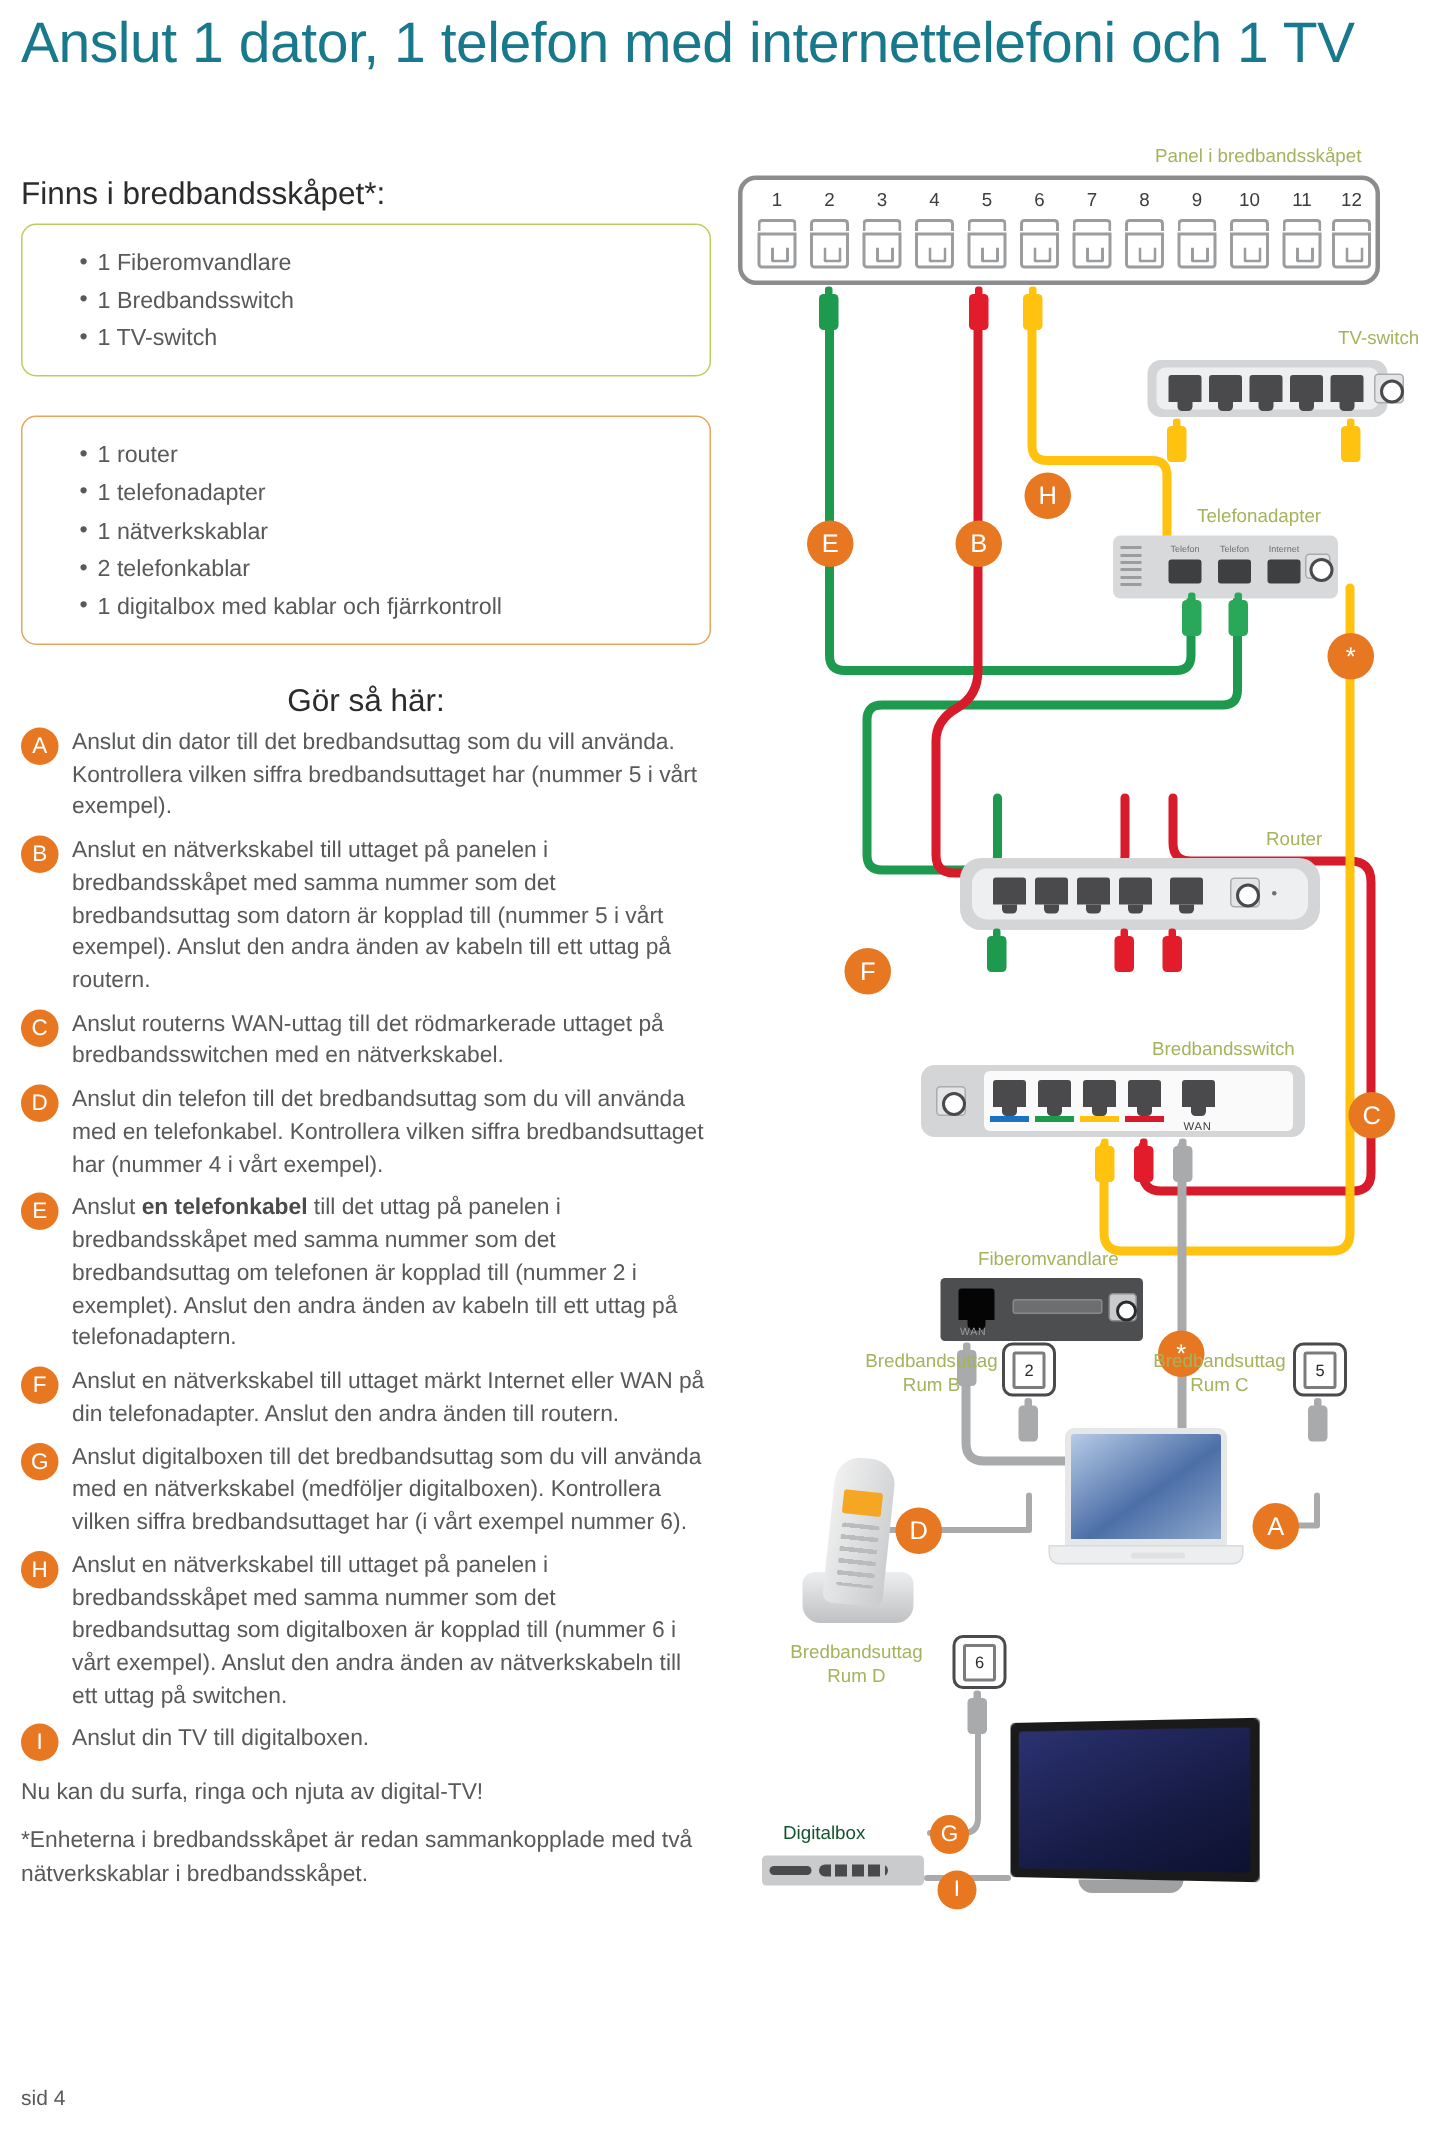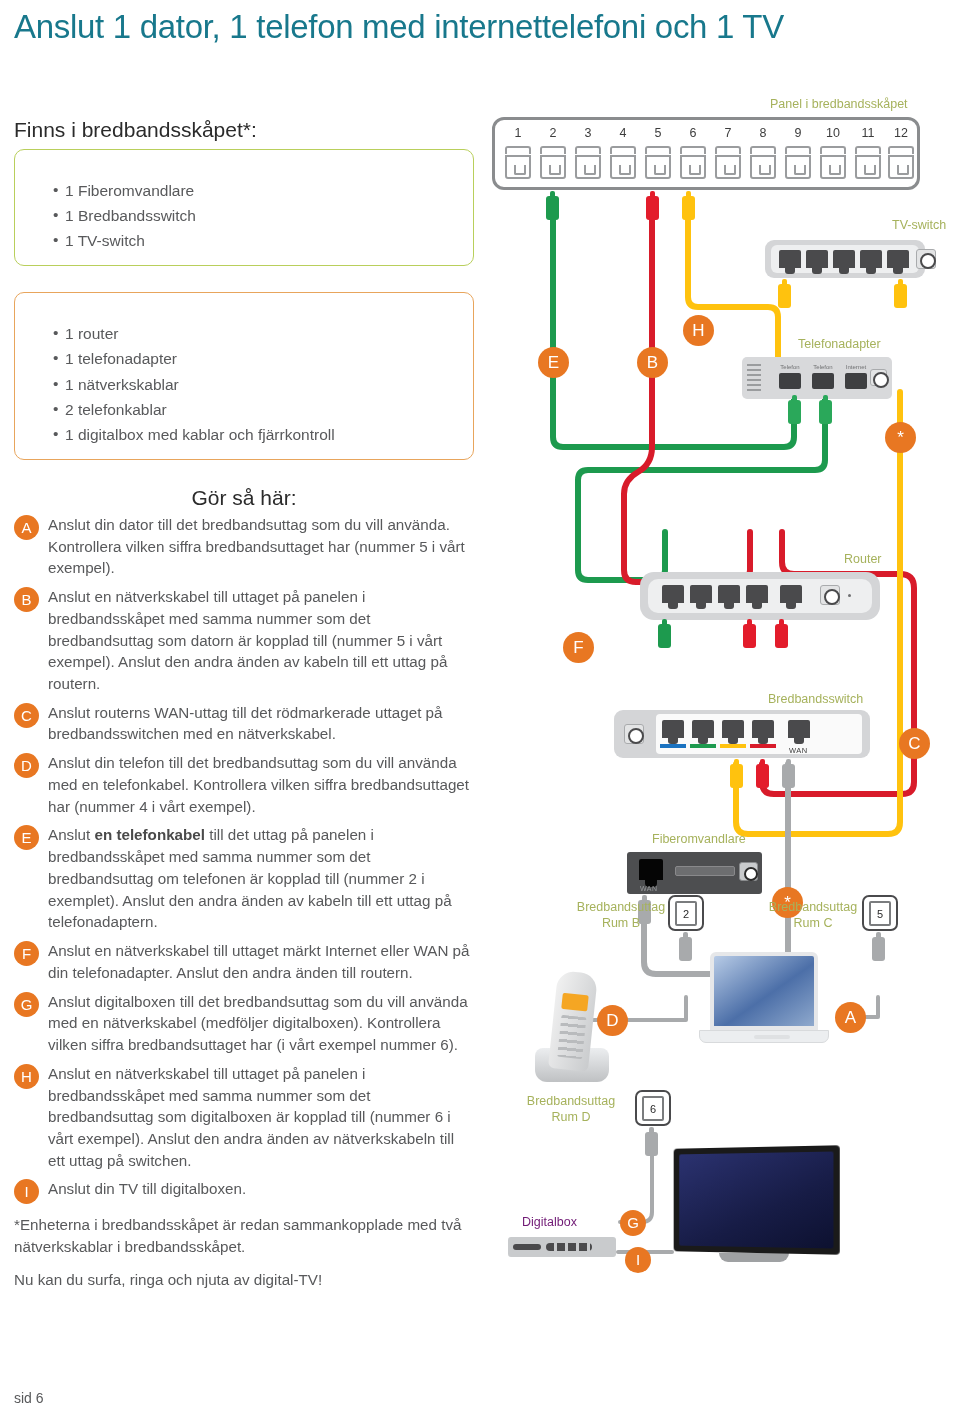--- a/index.html
+++ b/index.html
@@ -9,42 +9,42 @@
     font-family: "Liberation Sans", sans-serif;
     color: #58595b;
     position: relative;
     overflow: hidden;
   }
 
   
   #page-title {
     position: absolute;
     left: 14px; top: 8px;
-    font-size: 33px;
+    font-size: 38px;
     font-weight: 400;
     color: #18788c;
     letter-spacing: -0.3px;
     white-space: nowrap;
   }
 
   
   #left-col {
     position: absolute;
     left: 14px; top: 118px;
     width: 460px;
   }
   .sec-heading {
     font-size: 21px;
     color: #2b2b2b;
     font-weight: 400;
     margin-bottom: 7px;
   }
   .rounded-box {
     border-radius: 10px;
-    padding: 28px 10px 12px 38px;
+    padding: 13px 10px 12px 38px;
   }
   .box-green { border: 1.5px solid #b9cf5b; }
   .box-orange { border: 1.5px solid #e8a55c; }
   .rounded-box ul { list-style: none; }
   .rounded-box li {
     font-size: 15.5px;
     line-height: 1.62;
     color: #58595b;
     position: relative;
     padding-left: 12px;
@@ -517,26 +517,26 @@
     <div class="step">
       <div class="badge">H</div>
       <div class="step-text">Anslut en nätverkskabel till uttaget på panelen i bredbandsskåpet med samma nummer som det bredbandsuttag som digitalboxen är kopplad till (nummer 6 i vårt exempel).  Anslut den andra änden av nätverkskabeln till ett uttag på switchen.</div>
     </div>
 
     <div class="step">
       <div class="badge">I</div>
       <div class="step-text">Anslut din TV till digitalboxen.</div>
     </div>
 
+    <div id="closing">Nu kan du surfa, ringa  och njuta av digital-TV!</div>
     <div id="footnote">*Enheterna i bredbandsskåpet är redan sammankopplade med två nätverkskablar i bredbandsskåpet.</div>
-    <div id="closing">Nu kan du surfa, ringa  och njuta av digital-TV!</div>
   </div>
 </div>
 
-<div id="page-num">sid 6</div>
+<div id="page-num">sid 4</div>
 
 <div id="diagram">
 
   <svg id="cables" width="480" height="1230">
     <g fill="none" stroke-width="6" stroke-linecap="round" stroke-linejoin="round">
 
       <path d="M73,128 L73,305" stroke="#1d9a4e"></path>
       <path d="M73,305 L73,345 Q73,355 83,355 L304,355 Q314,355 314,345 L314,300" stroke="#1d9a4e"></path>
 
       <path d="M345,300 L345,368 Q345,378 335,378 L108,378 Q98,378 98,388 L98,478 Q98,488 108,488 L175,488 Q185,488 185,478 L185,440" stroke="#1d9a4e"></path>
@@ -739,21 +739,21 @@
   <div class="dbadge" style="left:117px; top:913px;">D</div>
 
   <div id="laptop">
     <div class="lid"></div>
     <div class="base">
         <div class="pad"></div>
       </div>
   </div>
   <div class="dbadge" style="left:355px; top:910px;">A</div>
 
-  <div class="dlabel" style="left:42px; top:1123px; color:#701a75;">Digitalbox</div>
+  <div class="dlabel" style="left:42px; top:1123px; color:#14532d;">Digitalbox</div>
   <div id="dbox">
     <div class="disp"></div>
     <div class="dots"></div>
   </div>
   <div class="dbadge small" style="left:140px; top:1118px;">G</div>
   <div class="dbadge small" style="left:145px; top:1155px;">I</div>
 
   <div id="tv">
     <div class="frame">
         <div class="screen"></div>

